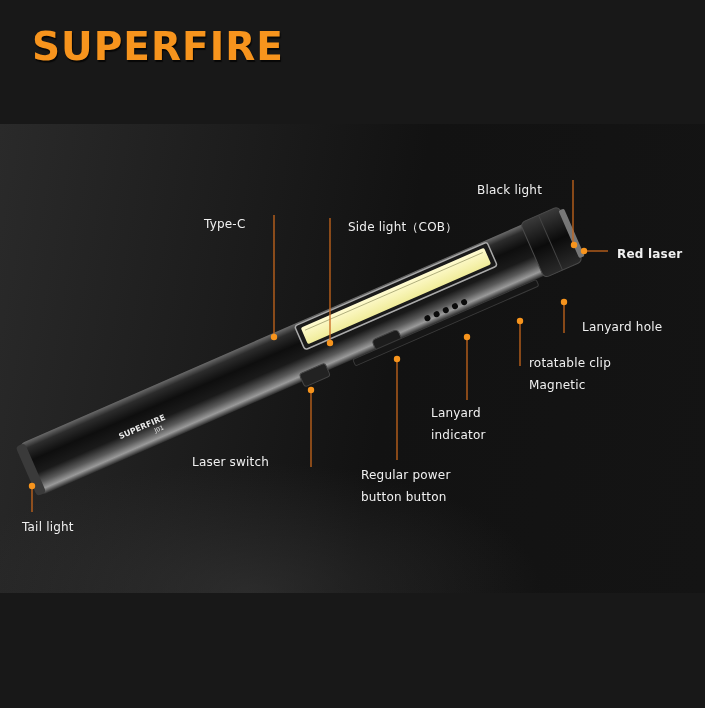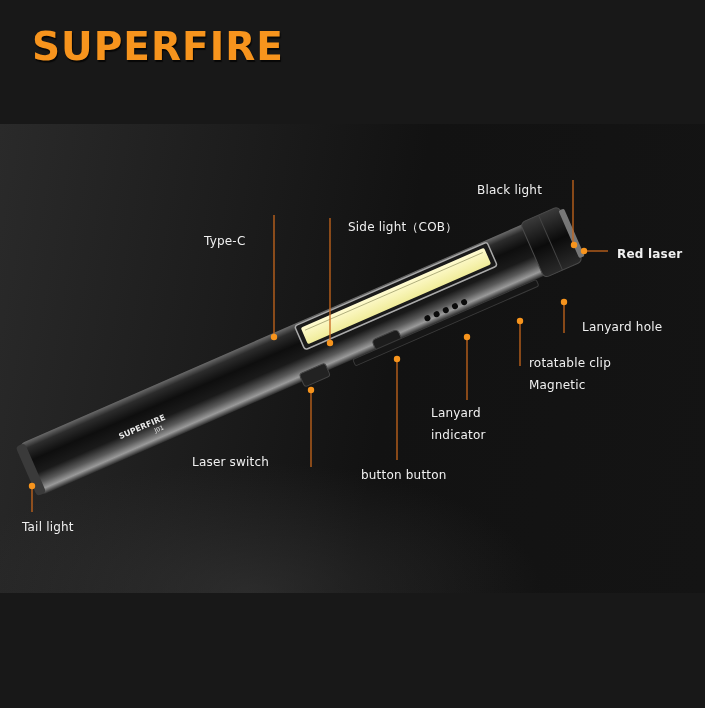--- a/index.html
+++ b/index.html
@@ -116,29 +116,30 @@
 
     <line x1="311" y1="390" x2="311" y2="467"></line>
       <circle cx="311" cy="390" r="3.2" stroke="none"></circle>
 
     <line x1="32" y1="486" x2="32" y2="512"></line>
       <circle cx="32" cy="486" r="3.2" stroke="none"></circle>
   </g>
 </svg>
 
 <div class="label" style="left:477px; top:179px;">Black light</div>
-<div class="label" style="left:204px; top:213px;margin-top:17px;">Type-C</div>
+<div class="label" style="left:204px; top:213px;">Type-C</div>
 <div class="label" style="left:348px; top:216px;">Side light（COB）</div>
 <div class="label" style="left:617px; top:243px;font-weight:bold;">Red laser</div>
 <div class="label" style="left:570px; top:316px;margin-left:12px;">Lanyard hole</div>
 <div class="label" style="left:529px; top:352px;">
   <div>rotatable clip</div>
   <div>Magnetic</div>
 </div>
 <div class="label" style="left:431px; top:402px;">
   <div>Lanyard</div>
   <div>indicator</div>
 </div>
 <div class="label" style="left:192px; top:451px;">Laser switch</div>
 <div class="label" style="left:361px; top:464px;">
+  <div>Regular power</div>
   <div>button button</div>
 </div>
 <div class="label" style="left:22px; top:516px;">Tail light</div>
 
 </body></html>

